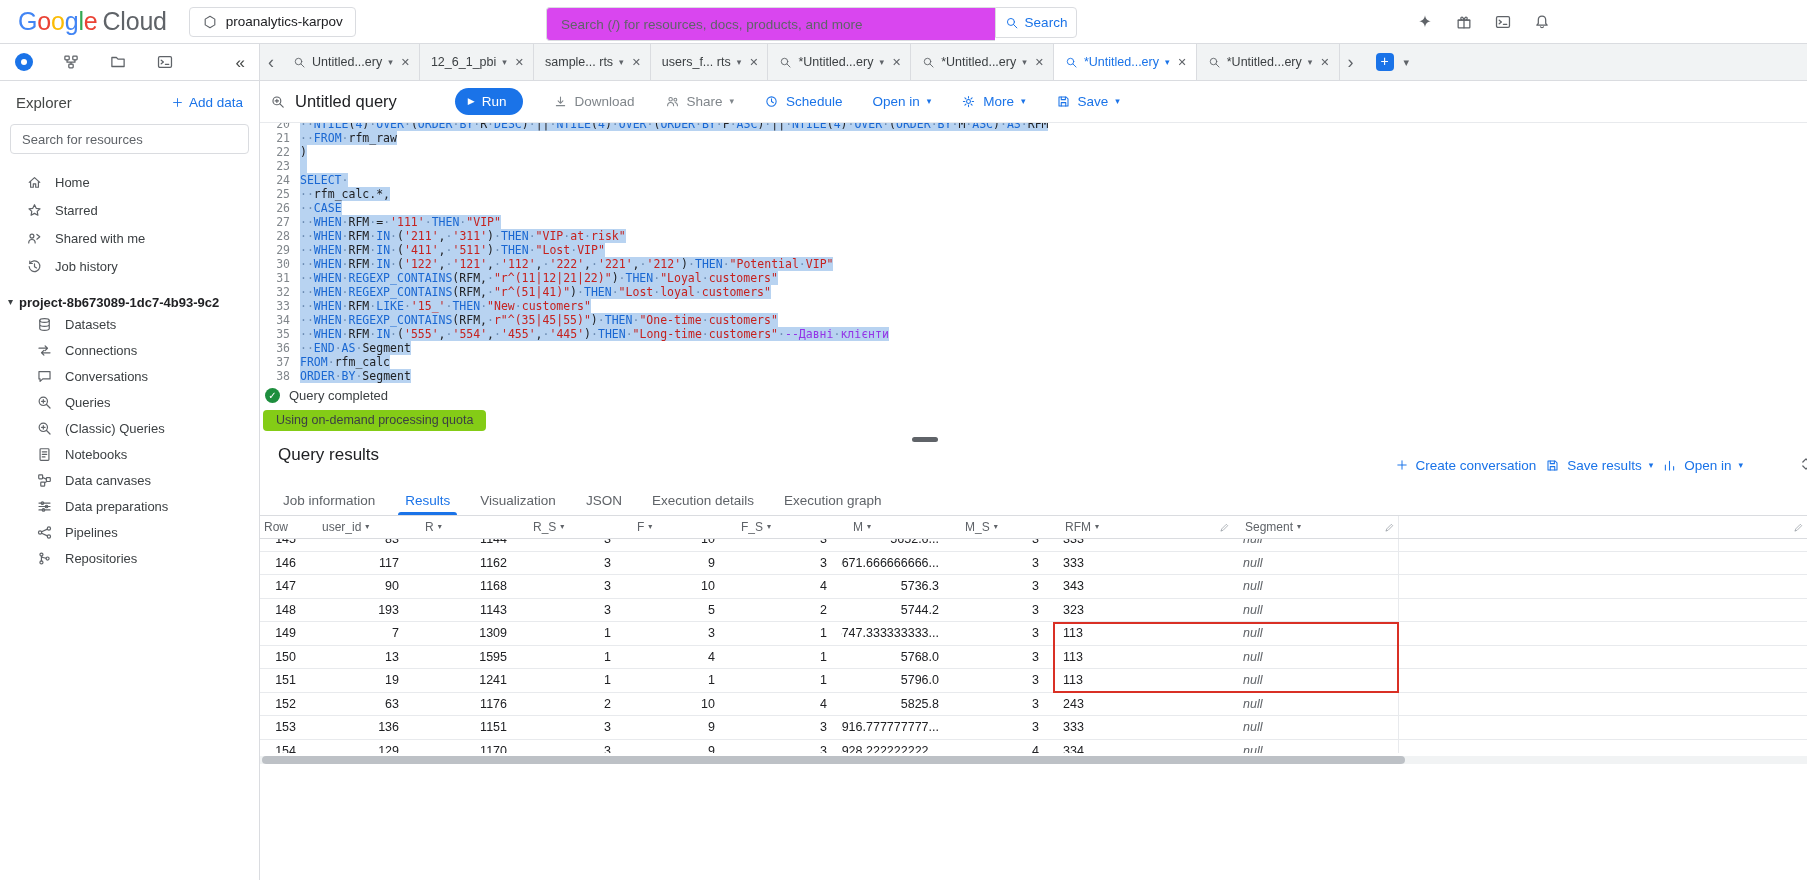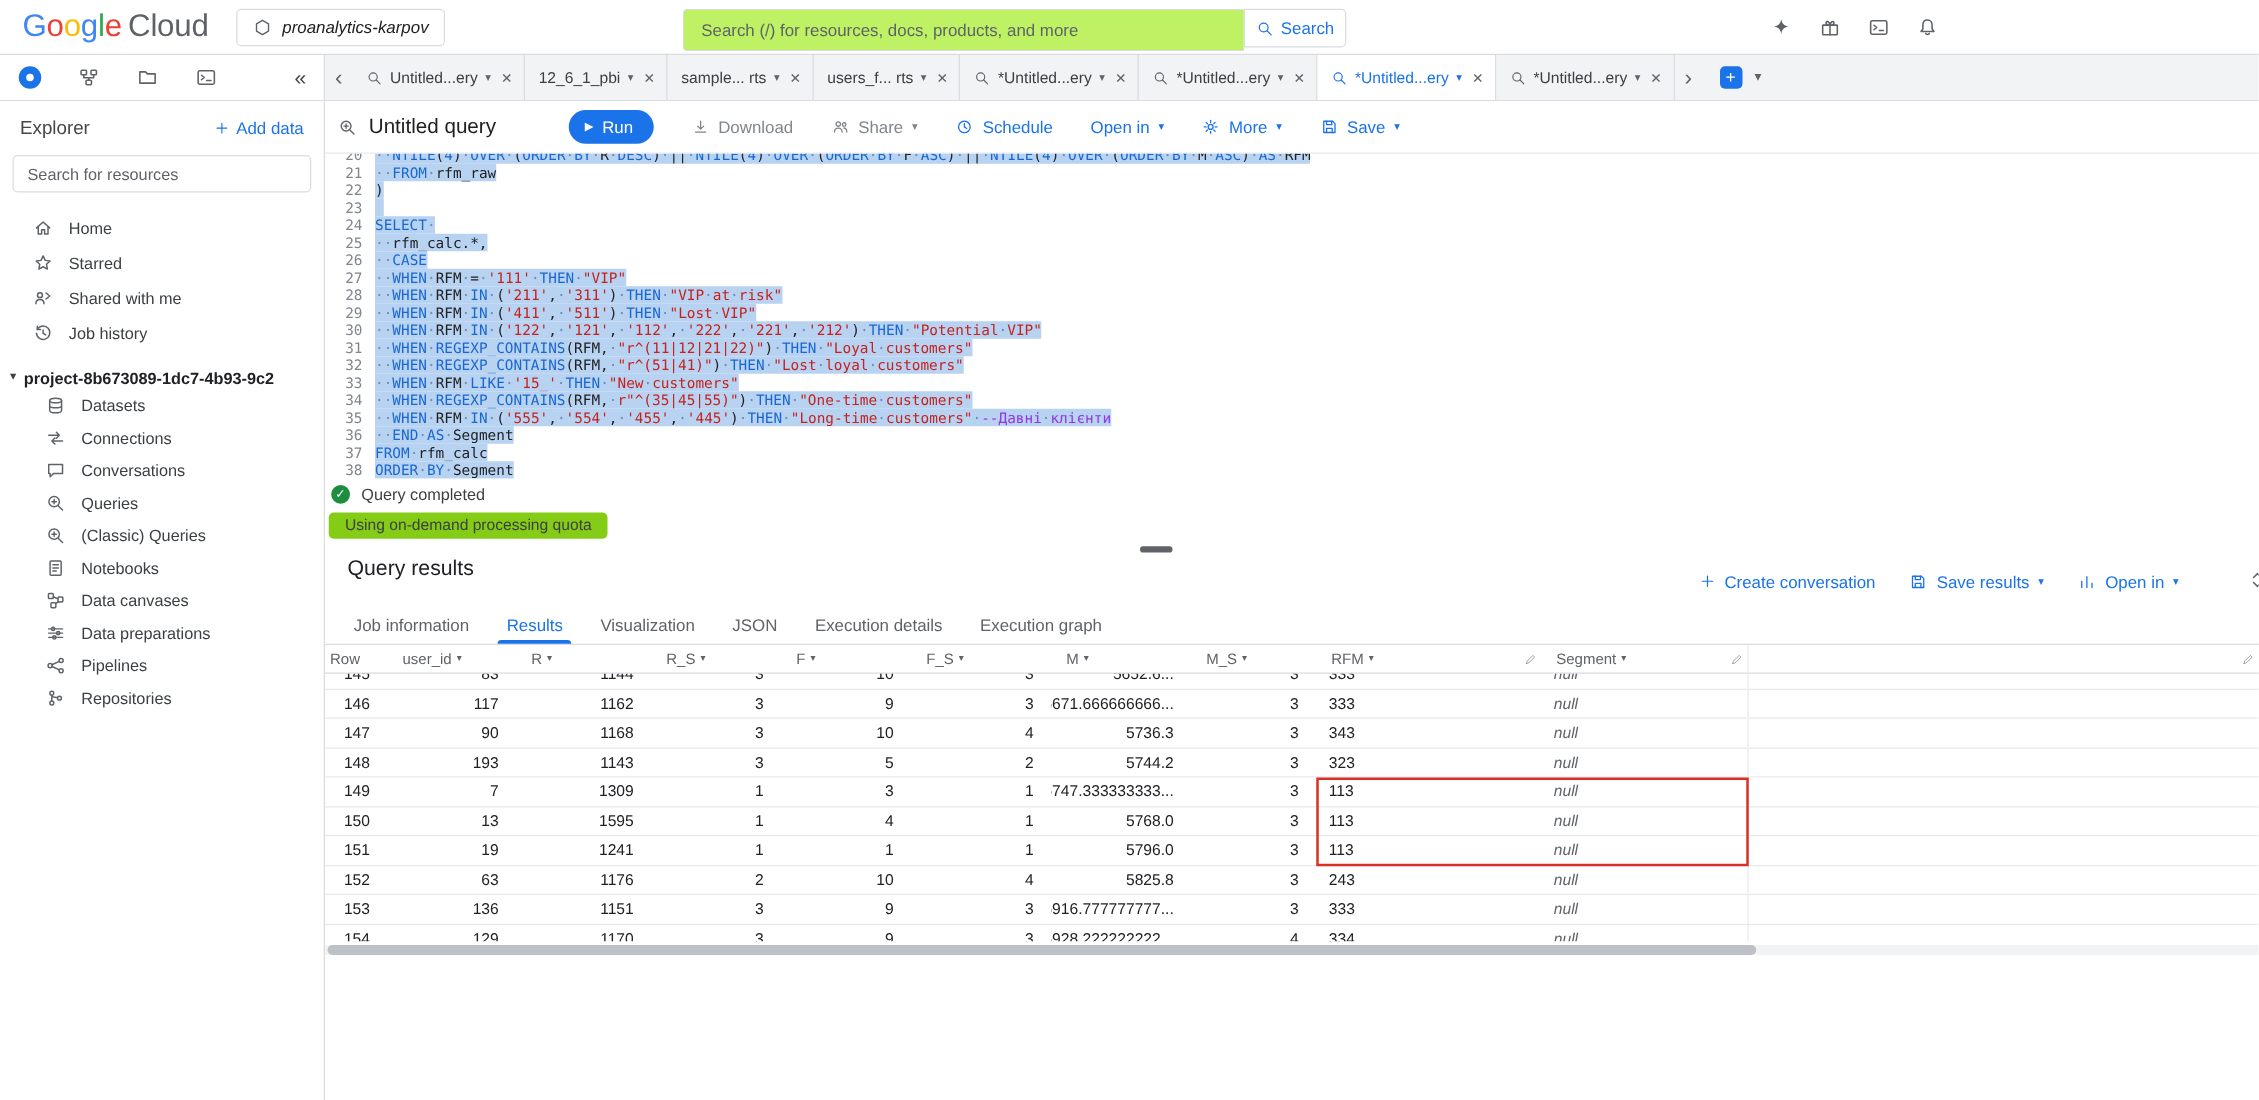--- a/index.html
+++ b/index.html
@@ -10,24 +10,24 @@
   .app{position:relative;width:1807px;height:880px;}
   .icon svg{fill:none;stroke:currentColor;stroke-width:1.4;stroke-linecap:round;stroke-linejoin:round;display:block;}
   .filled svg{fill:currentColor;stroke:none;}
   .caret{font-size:9px;color:#5f6368;line-height:1;}
 
   
   .topbar{position:absolute;top:0;left:0;width:100%;height:44px;background:#fff;border-bottom:1px solid #dadce0;display:flex;align-items:center;}
   .logo{margin-left:18px;display:flex;align-items:center;font-size:25px;letter-spacing:-.2px;}
   .gl-b{color:#4285f4}.gl-r{color:#ea4335}.gl-y{color:#fbbc05}.gl-g{color:#34a853}
   .logo .lc{color:#5f6368;margin-left:5px;}
-  .project-btn{margin-left:22px;height:30px;border:1px solid #dadce0;border-radius:4px;display:flex;align-items:center;gap:8px;padding:0 12px;font-size:13.5px;color:#202124;font-style:italic;}
+  .project-btn{margin-left:22px;height:30px;border:1px solid #dadce0;border-radius:4px;display:flex;align-items:center;gap:8px;padding:0 12px;font-size:13.5px;color:#202124;}
   .project-btn .icon{color:#5f6368}
   .gsearch{position:absolute;left:546px;top:7px;display:flex;height:31px;}
-  .gsearch input{width:449px;border:1px solid #dadce0;border-right:none;border-radius:4px 0 0 4px;padding:16px 14px;font-size:13.5px;color:#202124;background:#bef264;}
+  .gsearch input{width:449px;border:1px solid #dadce0;border-right:none;border-radius:4px 0 0 4px;padding:16px 14px;font-size:13.5px;color:#202124;background:#d946ef;}
   .gsearch input::placeholder{color:#5f6368;}
   .gsearch-btn{width:82px;border:1px solid #dadce0;border-radius:0 4px 4px 0;display:flex;align-items:center;justify-content:center;gap:6px;color:var(--accent,#1a73e8);font-size:13.5px;font-weight:500;background:#fff;}
   .top-icons{position:absolute;left:1414px;top:0;height:44px;display:flex;align-items:center;gap:17px;color:#5f6368;}
   .top-icons .icon{padding:2px;}
 
   
   .tabrow{position:absolute;top:44px;left:0;width:100%;height:37px;border-bottom:1px solid #dadce0;display:flex;background:#f1f3f4;}
   .panel-icons{width:260px;flex:0 0 260px;background:#fff;border-right:1px solid #dadce0;display:flex;align-items:center;gap:29px;padding-left:15px;color:#5f6368;}
   .bq-logo{width:18px;height:18px;border-radius:50%;background:var(--accent,#1a73e8);position:relative;flex:0 0 18px;}
   .bq-logo::after{content:"";position:absolute;left:6px;top:6px;width:6px;height:6px;border-radius:50%;background:#fff;}
@@ -91,21 +91,21 @@
   .status-row{height:24px;display:flex;align-items:center;gap:9px;padding-left:5px;font-size:13px;color:#3c4043;}
   .ok-ic{width:15px;height:15px;border-radius:50%;background:var(--success-green,#1e8e3e);color:#fff;font-size:10px;line-height:15px;text-align:center;flex:0 0 15px;}
   .chip-row{height:26px;display:flex;align-items:flex-start;padding-left:3px;}
   .quota-chip{margin-top:3px;height:21px;background:#84cc16;border-radius:4px;padding:0 13px;font-size:12.5px;color:#3c4043;line-height:21px;}
   .divider{height:12px;position:relative;}
   .drag-handle{position:absolute;left:652px;top:4px;width:26px;height:5px;border-radius:3px;background:#5f6368;cursor:row-resize;}
 
   
   .res-head{height:40px;display:flex;padding-left:18px;position:relative;overflow:hidden;}
   .res-title{font-size:17px;color:#202124;}
-  .res-actions{margin-left:auto;margin-right:64px;display:flex;align-items:center;gap:27px;}
+  .res-actions{margin-left:auto;margin-right:64px;display:flex;align-items:center;gap:9px;}
   .ract{display:flex;align-items:center;gap:7px;color:var(--accent,#1a73e8);font-size:13.5px;font-weight:500;}
   .ract .caret{color:var(--accent,#1a73e8);}
   .unfold{position:absolute;right:-8px;top:10px;color:#5f6368;}
   .res-tabs{height:31px;display:flex;align-items:stretch;padding-left:8px;border-bottom:1px solid #dadce0;}
   .rtab{display:flex;align-items:center;padding:0 15px;font-size:13.5px;font-weight:500;color:#5f6368;position:relative;cursor:pointer;white-space:nowrap;}
   .rtab.active{color:var(--accent,#1a73e8);}
   .rtab.active::after{content:"";position:absolute;left:8px;right:8px;bottom:0;height:3px;border-radius:3px 3px 0 0;background:var(--accent,#1a73e8);}
 
   
   :root{--cols:50px 103px 108px 104px 104px 112px 112px 100px 180px 166px minmax(0,1fr);}

